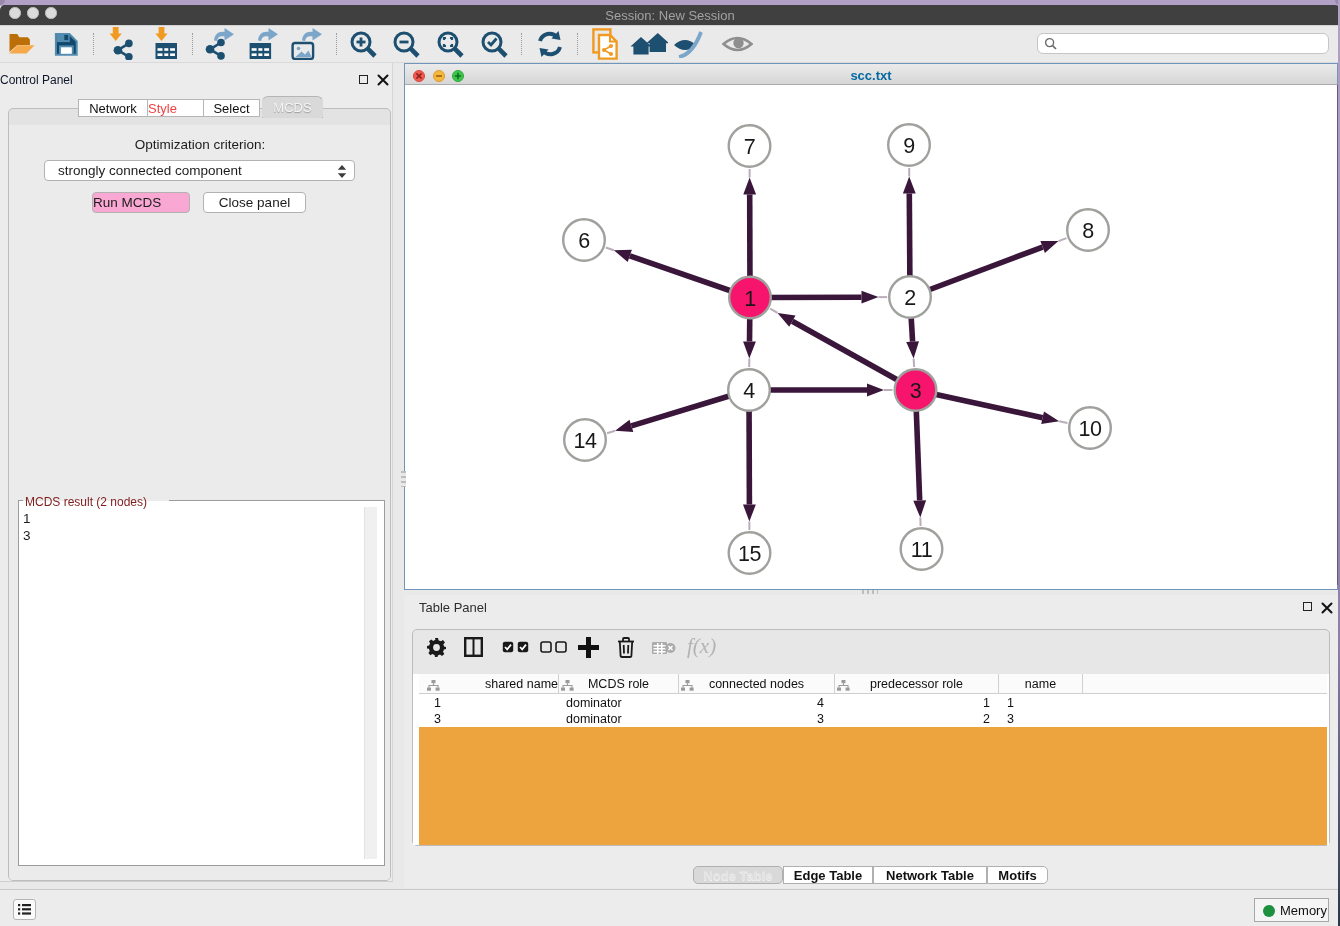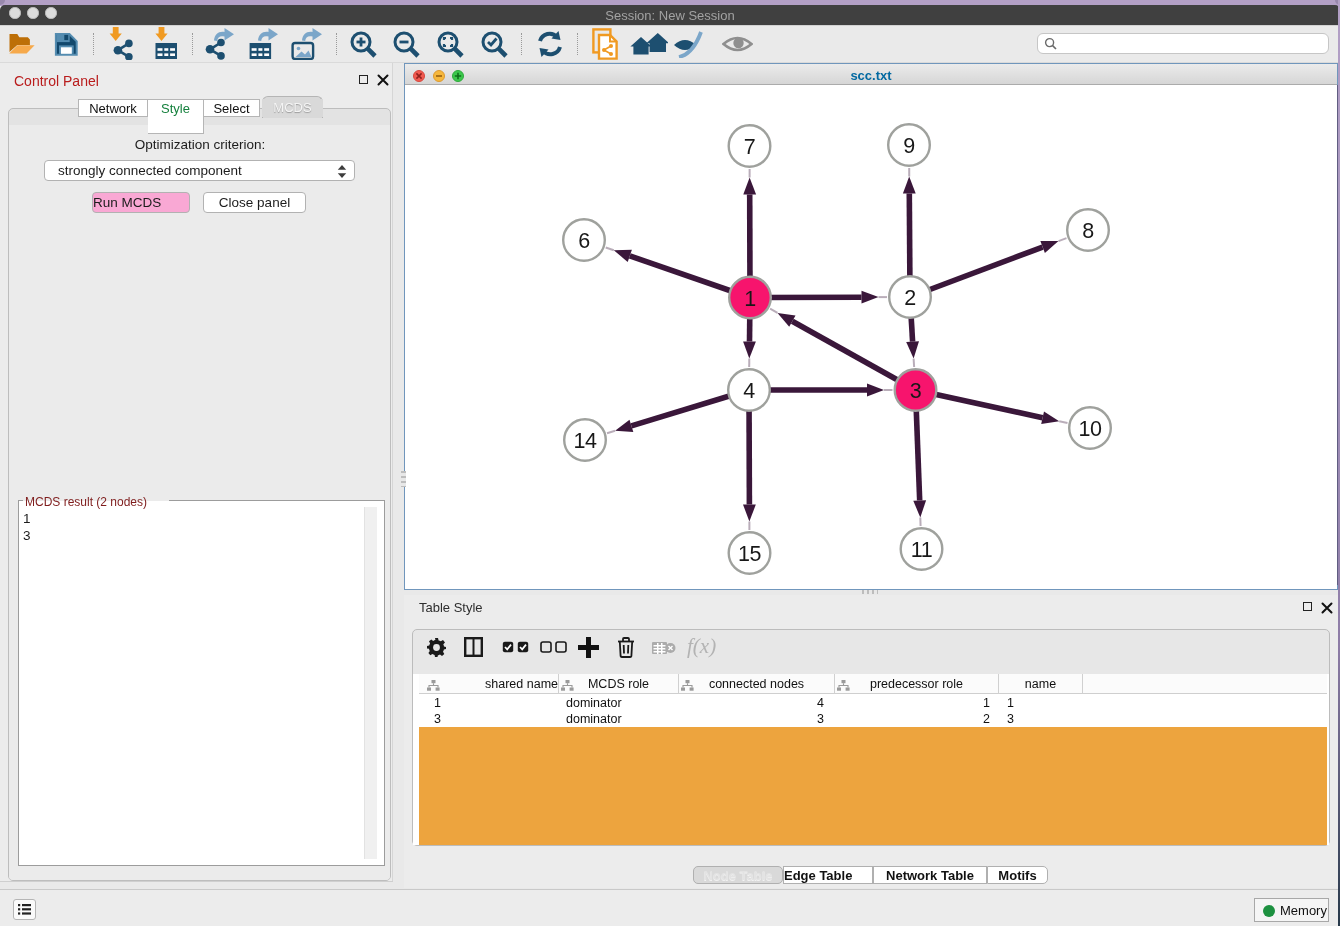--- a/index.html
+++ b/index.html
@@ -159,33 +159,33 @@
     </svg>
 <div class="abs" style="left:1037px;top:7px;width:292px;height:21px;background:#fff;border:1px solid #c6c6c6;border-radius:6px">
   <svg width="14" height="14" style="position:absolute;left:6px;top:3px" viewBox="0 0 14 14">
         <circle cx="5.6" cy="5.6" r="4" fill="none" stroke="#6a6a6a" stroke-width="1.4"></circle>
         <line x1="8.6" y1="8.6" x2="12" y2="12" stroke="#6a6a6a" stroke-width="1.6"></line>
       </svg>
 </div>
 </div>
 
 <div class="abs" style="left:0;top:63px;width:393px;height:818px;background:#ececec;border-right:1px solid #d6d6d6">
-  <div class="abs" style="left:14px;top:10px;font-size:14px;color:#b91c1c">Control Panel</div>
+  <div class="abs" style="left:0;top:10px;font-size:12px;color:#0f172a">Control Panel</div>
   <div class="abs" style="left:359px;top:12px;width:9px;height:9px;border:1.5px solid #222"></div>
   <svg class="abs" style="left:377px;top:11px" width="12" height="12" viewBox="0 0 12 12">
       <path d="M1.5 1.5 L10.5 10.5 M10.5 1.5 L1.5 10.5" stroke="#111" stroke-width="2" stroke-linecap="round"></path>
     </svg>
 
   <div class="abs" style="left:8px;top:45px;width:383px;height:773px;background:#e3e3e3;border:1px solid #bdbdbd;border-radius:5px"></div>
   <div class="abs" style="left:9px;top:62px;width:381px;height:755px;background:#ebebeb;border-radius:0 0 4px 4px"></div>
 
   <div class="abs" style="left:262px;top:33px;width:61px;height:22px;background:#d9d9d9;border:1px solid #b5b5b5;border-radius:6px 6px 0 0;border-bottom:none"></div>
   <div class="abs" style="left:262px;top:36px;width:61px;height:18px;background:#d9d9d9;font-size:13px;text-align:center;line-height:17px;color:#f5f5f5;text-shadow:0 1px 1px #9a9a9a">MCDS</div>
   <div class="abs" style="left:78px;top:36px;width:70px;height:18px;background:#fff;border:1px solid #b5b5b5;font-size:13px;text-align:center;line-height:17px;color:#111">Network</div>
-  <div class="abs" style="left:148px;top:36px;width:56px;height:35px;background:#fff;border:1px solid #b5b5b5;border-left:none;font-size:13px;text-align:center;line-height:17px;color:#15803d">Style</div>
+  <div class="abs" style="left:148px;top:36px;width:56px;height:18px;background:#fff;border:1px solid #b5b5b5;border-left:none;font-size:13px;text-align:left;line-height:17px;color:#ef4444">Style</div>
   <div class="abs" style="left:204px;top:36px;width:56px;height:18px;background:#fff;border:1px solid #b5b5b5;border-left:none;font-size:13px;text-align:center;line-height:17px;color:#111">Select</div>
 
   <div class="abs" style="left:0;top:81px;width:393px;height:0px;text-align:center"></div>
   <div class="abs" style="left:44px;top:97px;width:311px;height:21px;background:#fff;border:1px solid #b2b2b2;border-radius:4px">
     <div class="abs" style="left:13px;top:2px;font-size:13.5px;color:#1c1c1c">strongly connected component</div>
     <svg class="abs" style="left:291px;top:3px" width="12" height="15" viewBox="0 0 12 15">
       <path d="M1.8 5.8 L6 1 L10.2 5.8 Z" fill="#3c3c3c"></path>
         <path d="M1.8 9.2 L6 14 L10.2 9.2 Z" fill="#3c3c3c"></path>
       </svg>
   </div>
@@ -281,21 +281,21 @@
       <text x="684.0" y="153.0" font-size="21.5" fill="#181818" text-anchor="middle" letter-spacing="-0.5">8</text>
       <text x="505.0" y="68.0" font-size="21.5" fill="#181818" text-anchor="middle" letter-spacing="-0.5">9</text>
       <text x="686.0" y="351.0" font-size="21.5" fill="#181818" text-anchor="middle" letter-spacing="-0.5">10</text>
       <text x="517.5" y="472.0" font-size="21.5" fill="#181818" text-anchor="middle" letter-spacing="-0.5">11</text>
       <text x="181.0" y="363.0" font-size="21.5" fill="#181818" text-anchor="middle" letter-spacing="-0.5">14</text>
       <text x="345.5" y="476.0" font-size="21.5" fill="#181818" text-anchor="middle" letter-spacing="-0.5">15</text>
     </svg>
 </div>
 
 <div class="abs" style="left:404px;top:595px;width:936px;height:293px;background:#ececec">
-  <div class="abs" style="left:15px;top:5px;font-size:13px;color:#2e2e2e">Table Style</div>
+  <div class="abs" style="left:15px;top:5px;font-size:13px;color:#2e2e2e">Table Panel</div>
   <div class="abs" style="left:899px;top:7px;width:9px;height:9px;border:1.5px solid #222"></div>
   <svg class="abs" style="left:917px;top:7px" width="12" height="12" viewBox="0 0 12 12">
       <path d="M1.5 1.5 L10.5 10.5 M10.5 1.5 L1.5 10.5" stroke="#111" stroke-width="2" stroke-linecap="round"></path>
     </svg>
 
   <div class="abs" style="left:8px;top:34px;width:918px;height:217px;background:#e7e7e7;border:1px solid #bcbcbc;border-radius:5px"></div>
 
   <div class="abs" style="left:9px;top:79px;width:916px;height:171px;background:#fff"></div>
   <div class="abs" style="left:15px;top:79px;width:908px;height:20px;background:#fbfbfb;border-bottom:1px solid #cfcfcf">
       <div class="abs" style="left:6px;top:0;width:134px;height:20px;border-right:1px solid #d0d0d0">
@@ -360,21 +360,21 @@
         <div class="abs" style="left:260px;top:1px;width:145px;text-align:right">3</div>
         <div class="abs" style="left:416px;top:1px;width:155px;text-align:right">2</div>
         <div class="abs" style="left:588px;top:1px">3</div>
       </div>
   </div>
 
   <div class="abs" style="left:15px;top:132px;width:908px;height:118px;background:#eda43e"></div>
 </div>
 
 <div class="abs" style="left:693px;top:866px;width:90px;height:18px;background:#d9d9d9;border:1px solid #b0b0b0;border-radius:5px;font-size:13px;font-weight:bold;text-align:center;line-height:17px;color:#e3e3e3;text-shadow:0 1px 0 #f2f2f2">Node Table</div>
-<div class="abs" style="left:783px;top:866px;width:90px;height:18px;background:#fff;border:1px solid #b0b0b0;font-size:13px;font-weight:bold;line-height:17px;color:#111">Edge Table</div>
+<div class="abs" style="left:783px;top:866px;width:90px;height:18px;background:#fff;border:1px solid #b0b0b0;font-size:13px;font-weight:bold;text-align:center;line-height:17px;color:#111">Edge Table</div>
 <div class="abs" style="left:873px;top:866px;width:114px;height:18px;background:#fff;border:1px solid #b0b0b0;font-size:13px;font-weight:bold;text-align:center;line-height:17px;color:#111">Network Table</div>
 <div class="abs" style="left:987px;top:866px;width:61px;height:18px;background:#fff;border:1px solid #b0b0b0;border-radius:0 5px 5px 0;font-size:13px;font-weight:bold;text-align:center;line-height:17px;color:#111">Motifs</div>
 
 <div class="abs" style="left:0;top:889px;width:1340px;height:37px;background:#ececec;border-top:1px solid #c9c9c9">
   <div class="abs" style="left:13px;top:9px;width:23px;height:21px;background:#fafafa;border:1px solid #b5b5b5;border-radius:3px">
     <svg width="13" height="11" style="position:absolute;left:4px;top:4px" viewBox="0 0 13 11">
         <g fill="#222">
           <rect x="0" y="0" width="2.2" height="2.2"></rect>
           <rect x="4" y="0" width="9" height="2.2"></rect>
           <rect x="0" y="4.2" width="2.2" height="2.2"></rect>

